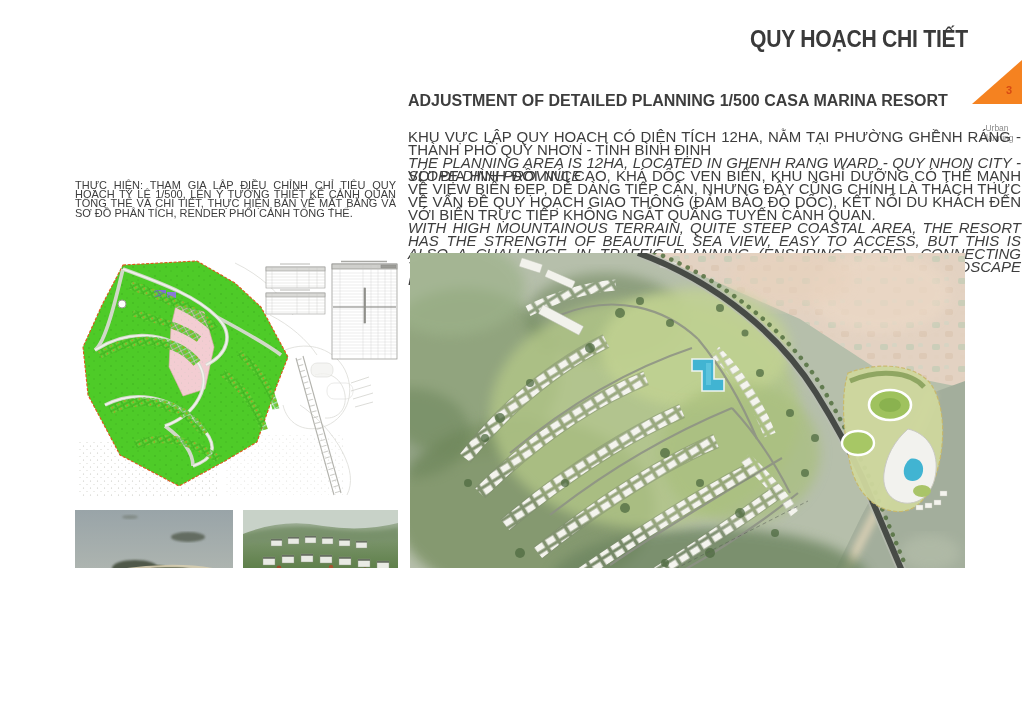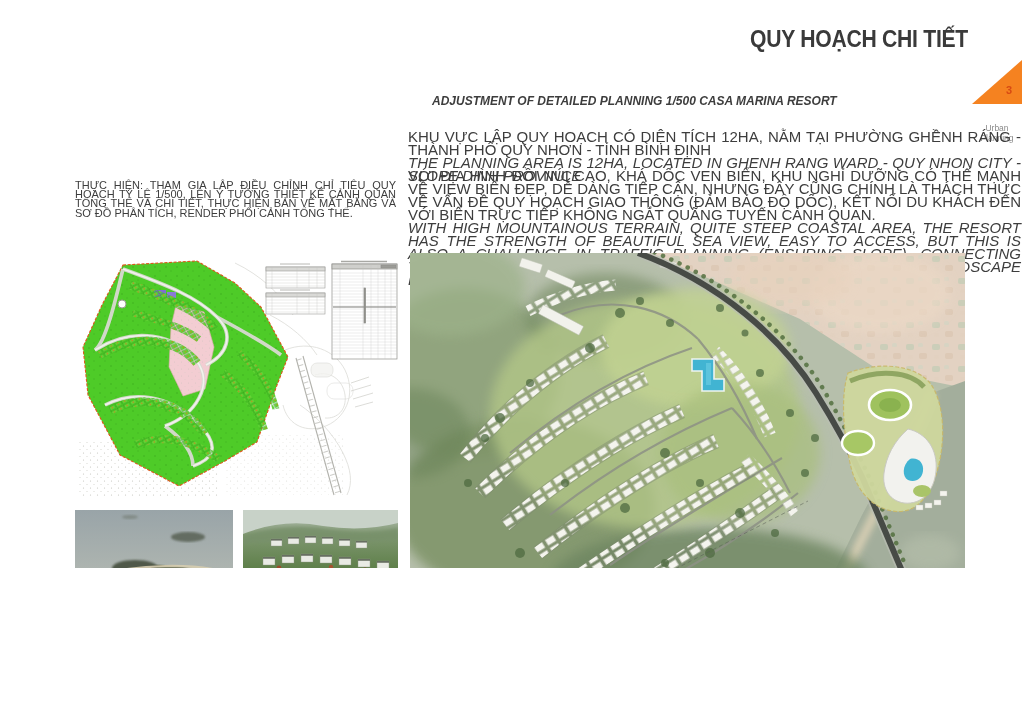--- a/index.html
+++ b/index.html
@@ -11,21 +11,21 @@
               letter-spacing:-0.3px;transform:scaleX(0.92);transform-origin:right center;white-space:nowrap;}
   .corner-tab{top:60px;left:970px;width:54px;text-align:center;}
   .tab-num{position:absolute;top:24px;left:36px;font-size:11px;font-weight:bold;color:#d84a12;}
   .tab-label{margin-top:18px;font-size:8.5px;line-height:9.5px;color:#8a8a8a;}
   
   .left-task{top:181px;left:75px;width:321px;font-size:11px;line-height:9.2px;text-align:justify;color:#3d3d3d;}
   .left-task .en{font-style:italic;}
   .main-col{left:408px;width:613px;}
   .hgroup{top:95px;}
   .h-vi{font-size:11.2px;font-weight:bold;line-height:12px;}
-  .h-en{font-size:12px;font-weight:bold;font-style:italic;line-height:12px;margin-left:24px;}
+  .h-en{font-size:16px;font-weight:bold;line-height:12px;}
   .para{text-align:justify;font-size:15px;line-height:13px;}
   .p1{top:130px;}
   .p2{top:169px;}
   .para .en{font-style:italic;}
   .block{display:block;}
   
   .fig{position:absolute;overflow:hidden;}
   svg{display:block;}
 </style>
 </head>

